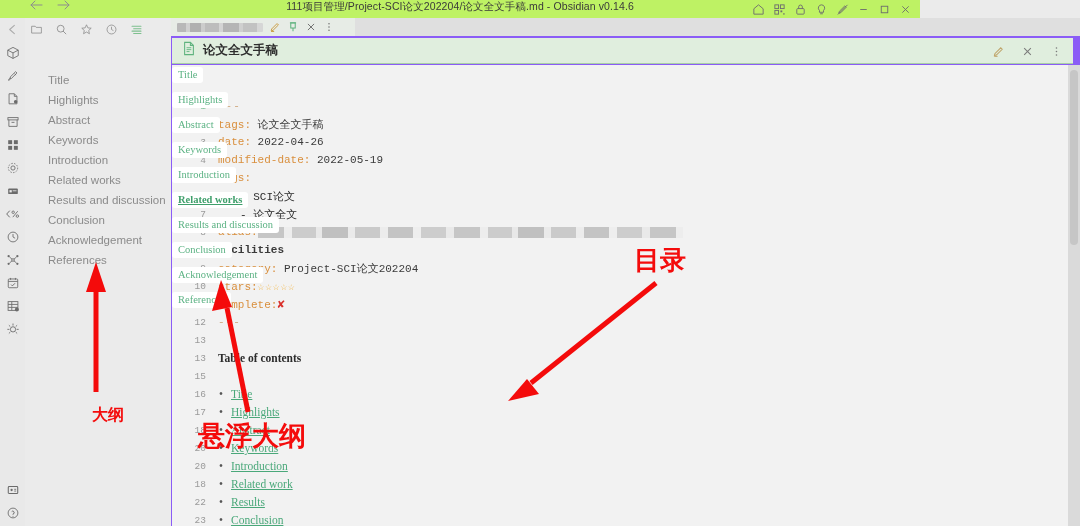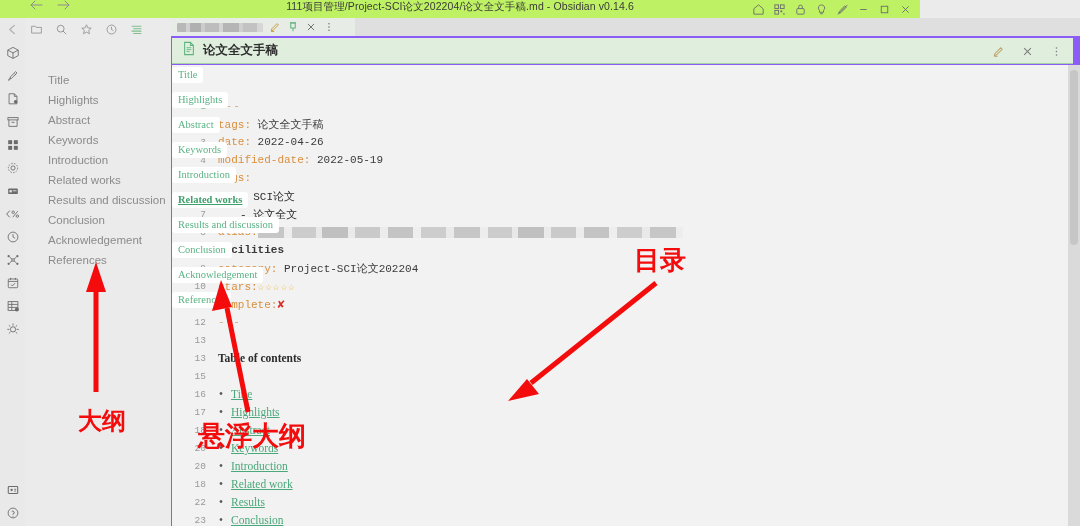--- a/index.html
+++ b/index.html
@@ -182,21 +182,21 @@
     background: #c6c6c6; border-radius: 4px;
   }
 
   
   .anno {
     position: absolute;
     color: #f40b0b; font-weight: bold;
     font-family: Liberation Serif, serif;
     white-space: nowrap;
   }
-  .anno-daigang { left: 78px; top: 405px; font-size: 24px; }
+  .anno-daigang { left: 92px; top: 405px; font-size: 16px; }
   .anno-xuanfu { left: 198px; top: 418px; font-size: 27px; }
   .anno-mulu { left: 634px; top: 243px; font-size: 26px; }
   svg.arrow { position: absolute; overflow: visible; }
 </style>
 </head>
 <body>
 
 <div class="app">
 
   <div class="titlebar">

